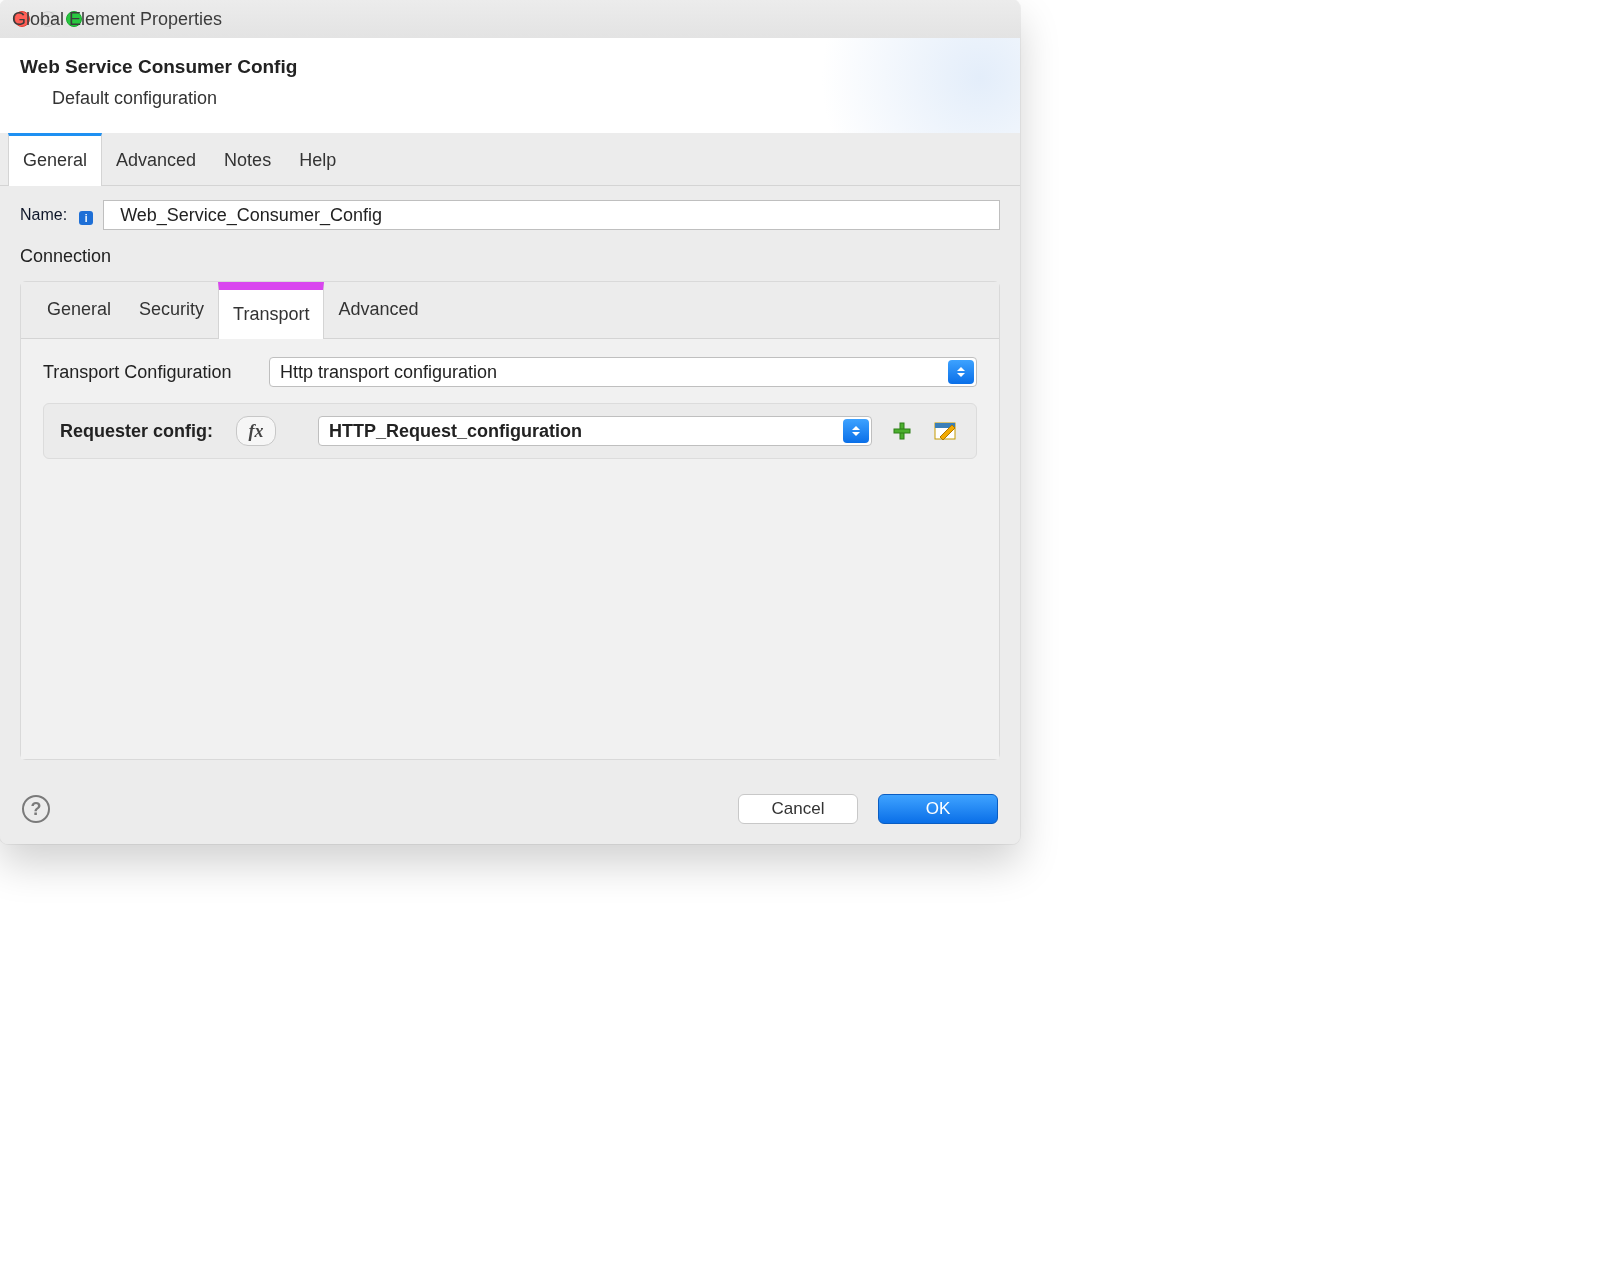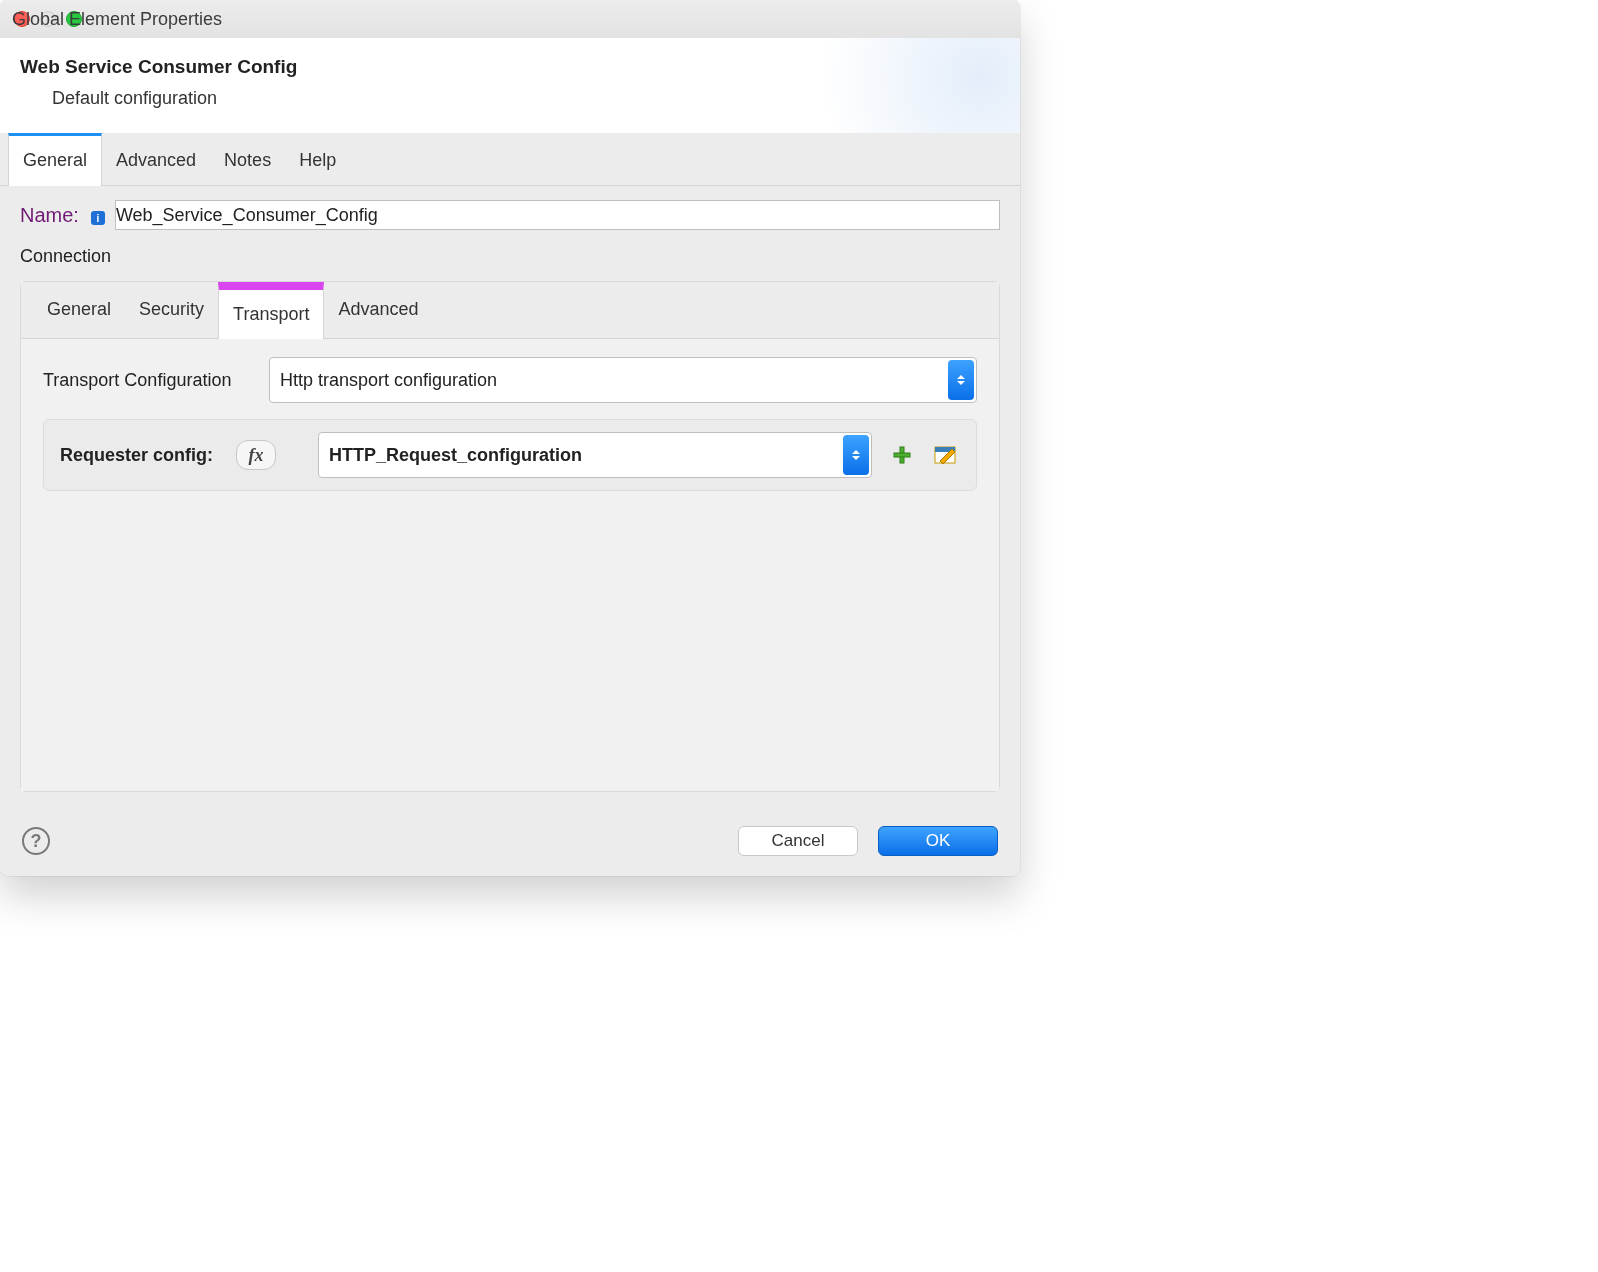--- a/index.html
+++ b/index.html
@@ -75,31 +75,31 @@
       border-left: 1px solid #d4d4d4;
       border-right: 1px solid #d4d4d4;
       margin-bottom: -1px;
     }
 
     .content {
       background: #ececec;
       padding: 14px 20px 20px 20px;
     }
     .row { display: flex; align-items: center; gap: 10px; margin-bottom: 16px; }
-    .lbl { font-size: 20px; color: #701a75; }
+    .lbl { font-size: 16px; color: #0f172a; }
     .info-badge {
       display:inline-flex; align-items:center; justify-content:center;
       width:14px; height:14px; border-radius:3px;
       background:#1e6fd6; color:#fff; font-size:10px; font-weight:700;
       margin-left:2px; position:relative; top:3px;
     }
     input[type=text].name-input {
       flex: 1; height: 30px;
       border: 1px solid #bfbfbf;
-      padding: 2px 0;
+      padding: 2px 16px;
       font-size: 18px; color:#222;
       background:#fff;
     }
     .section-title { font-size: 18px; color:#222; margin: 12px 0 14px 0; }
 
     .conn-panel {
       background: #f7f7f7;
       border: 1px solid #d9d9d9;
       border-radius: 6px;
       padding: 0;
@@ -131,21 +131,21 @@
     }
     .field-row {
       display:flex; align-items:center; gap: 16px;
       margin-bottom: 16px;
     }
     .field-label { font-size: 18px; color:#222; min-width: 210px; }
 
     .select {
       position: relative;
       flex: 1;
-      height: 46px;
+      height: 30px;
       background: #fff;
       border: 1px solid #bfbfbf;
       border-radius: 4px;
       display:flex; align-items:center;
       padding: 0 36px 0 10px;
       font-size: 18px; color:#222;
     }
     .select .caret {
       position:absolute; right:2px; top:2px; bottom:2px;
       width:26px; border-radius: 4px;

